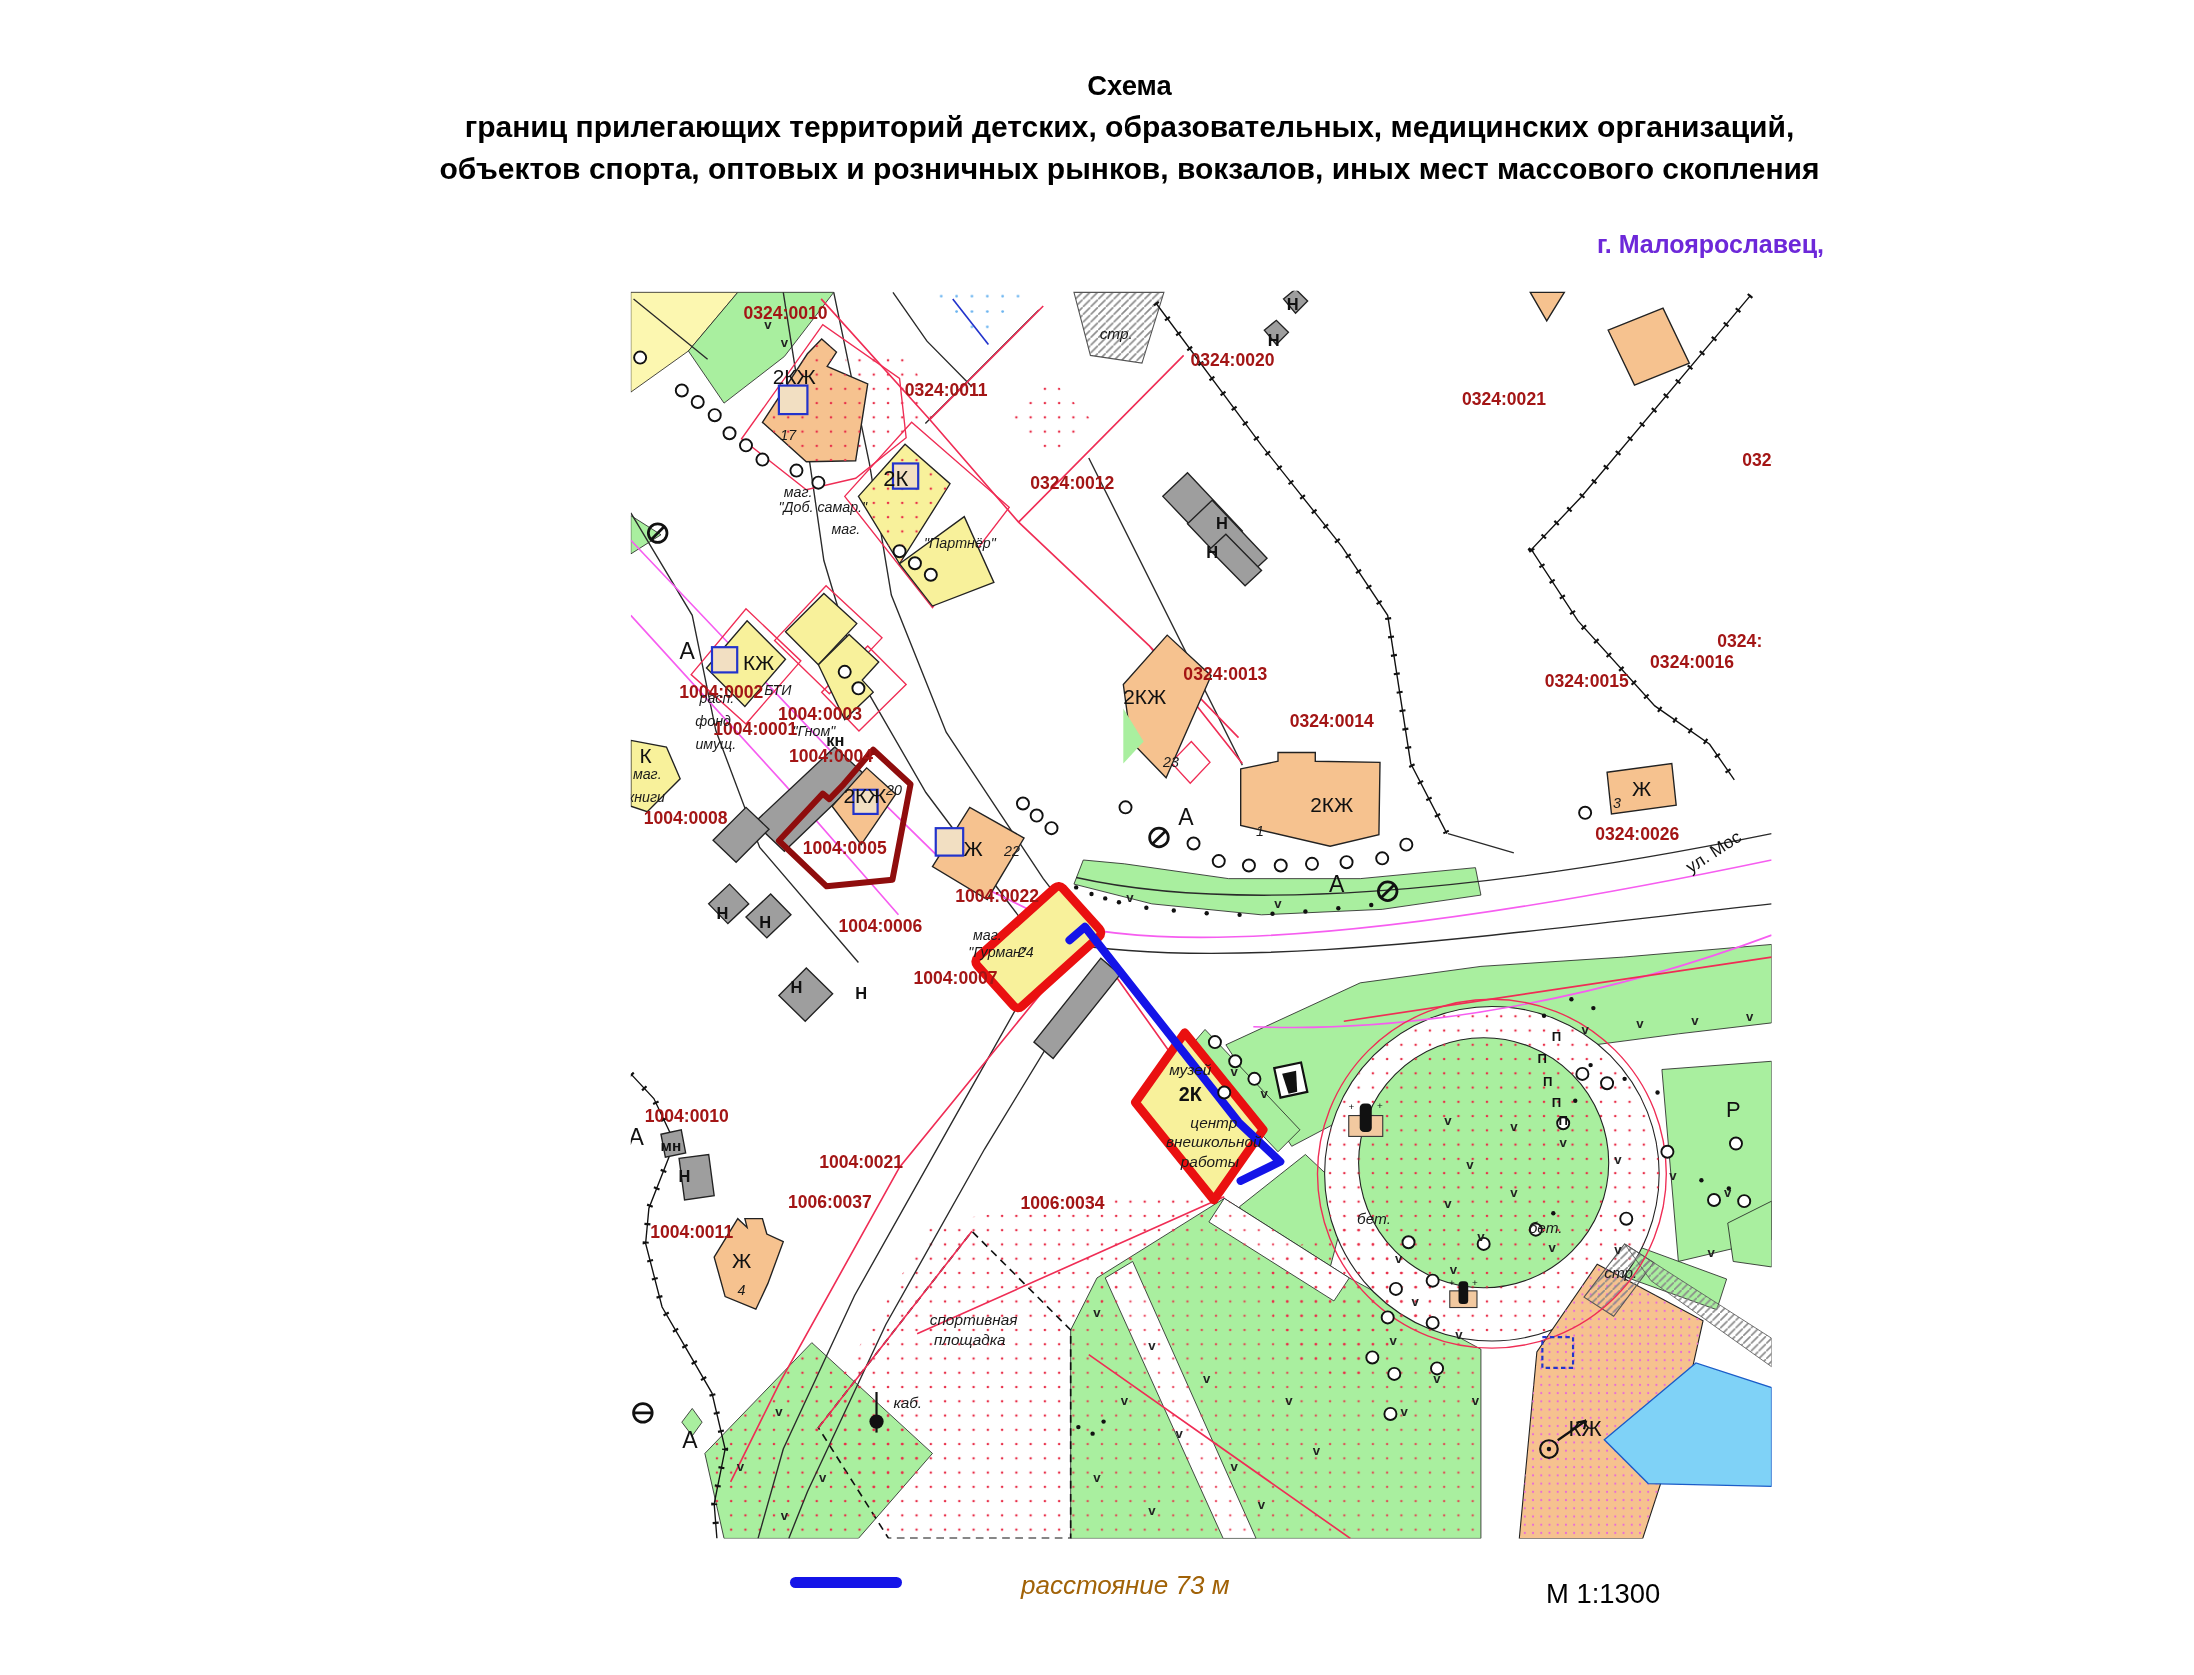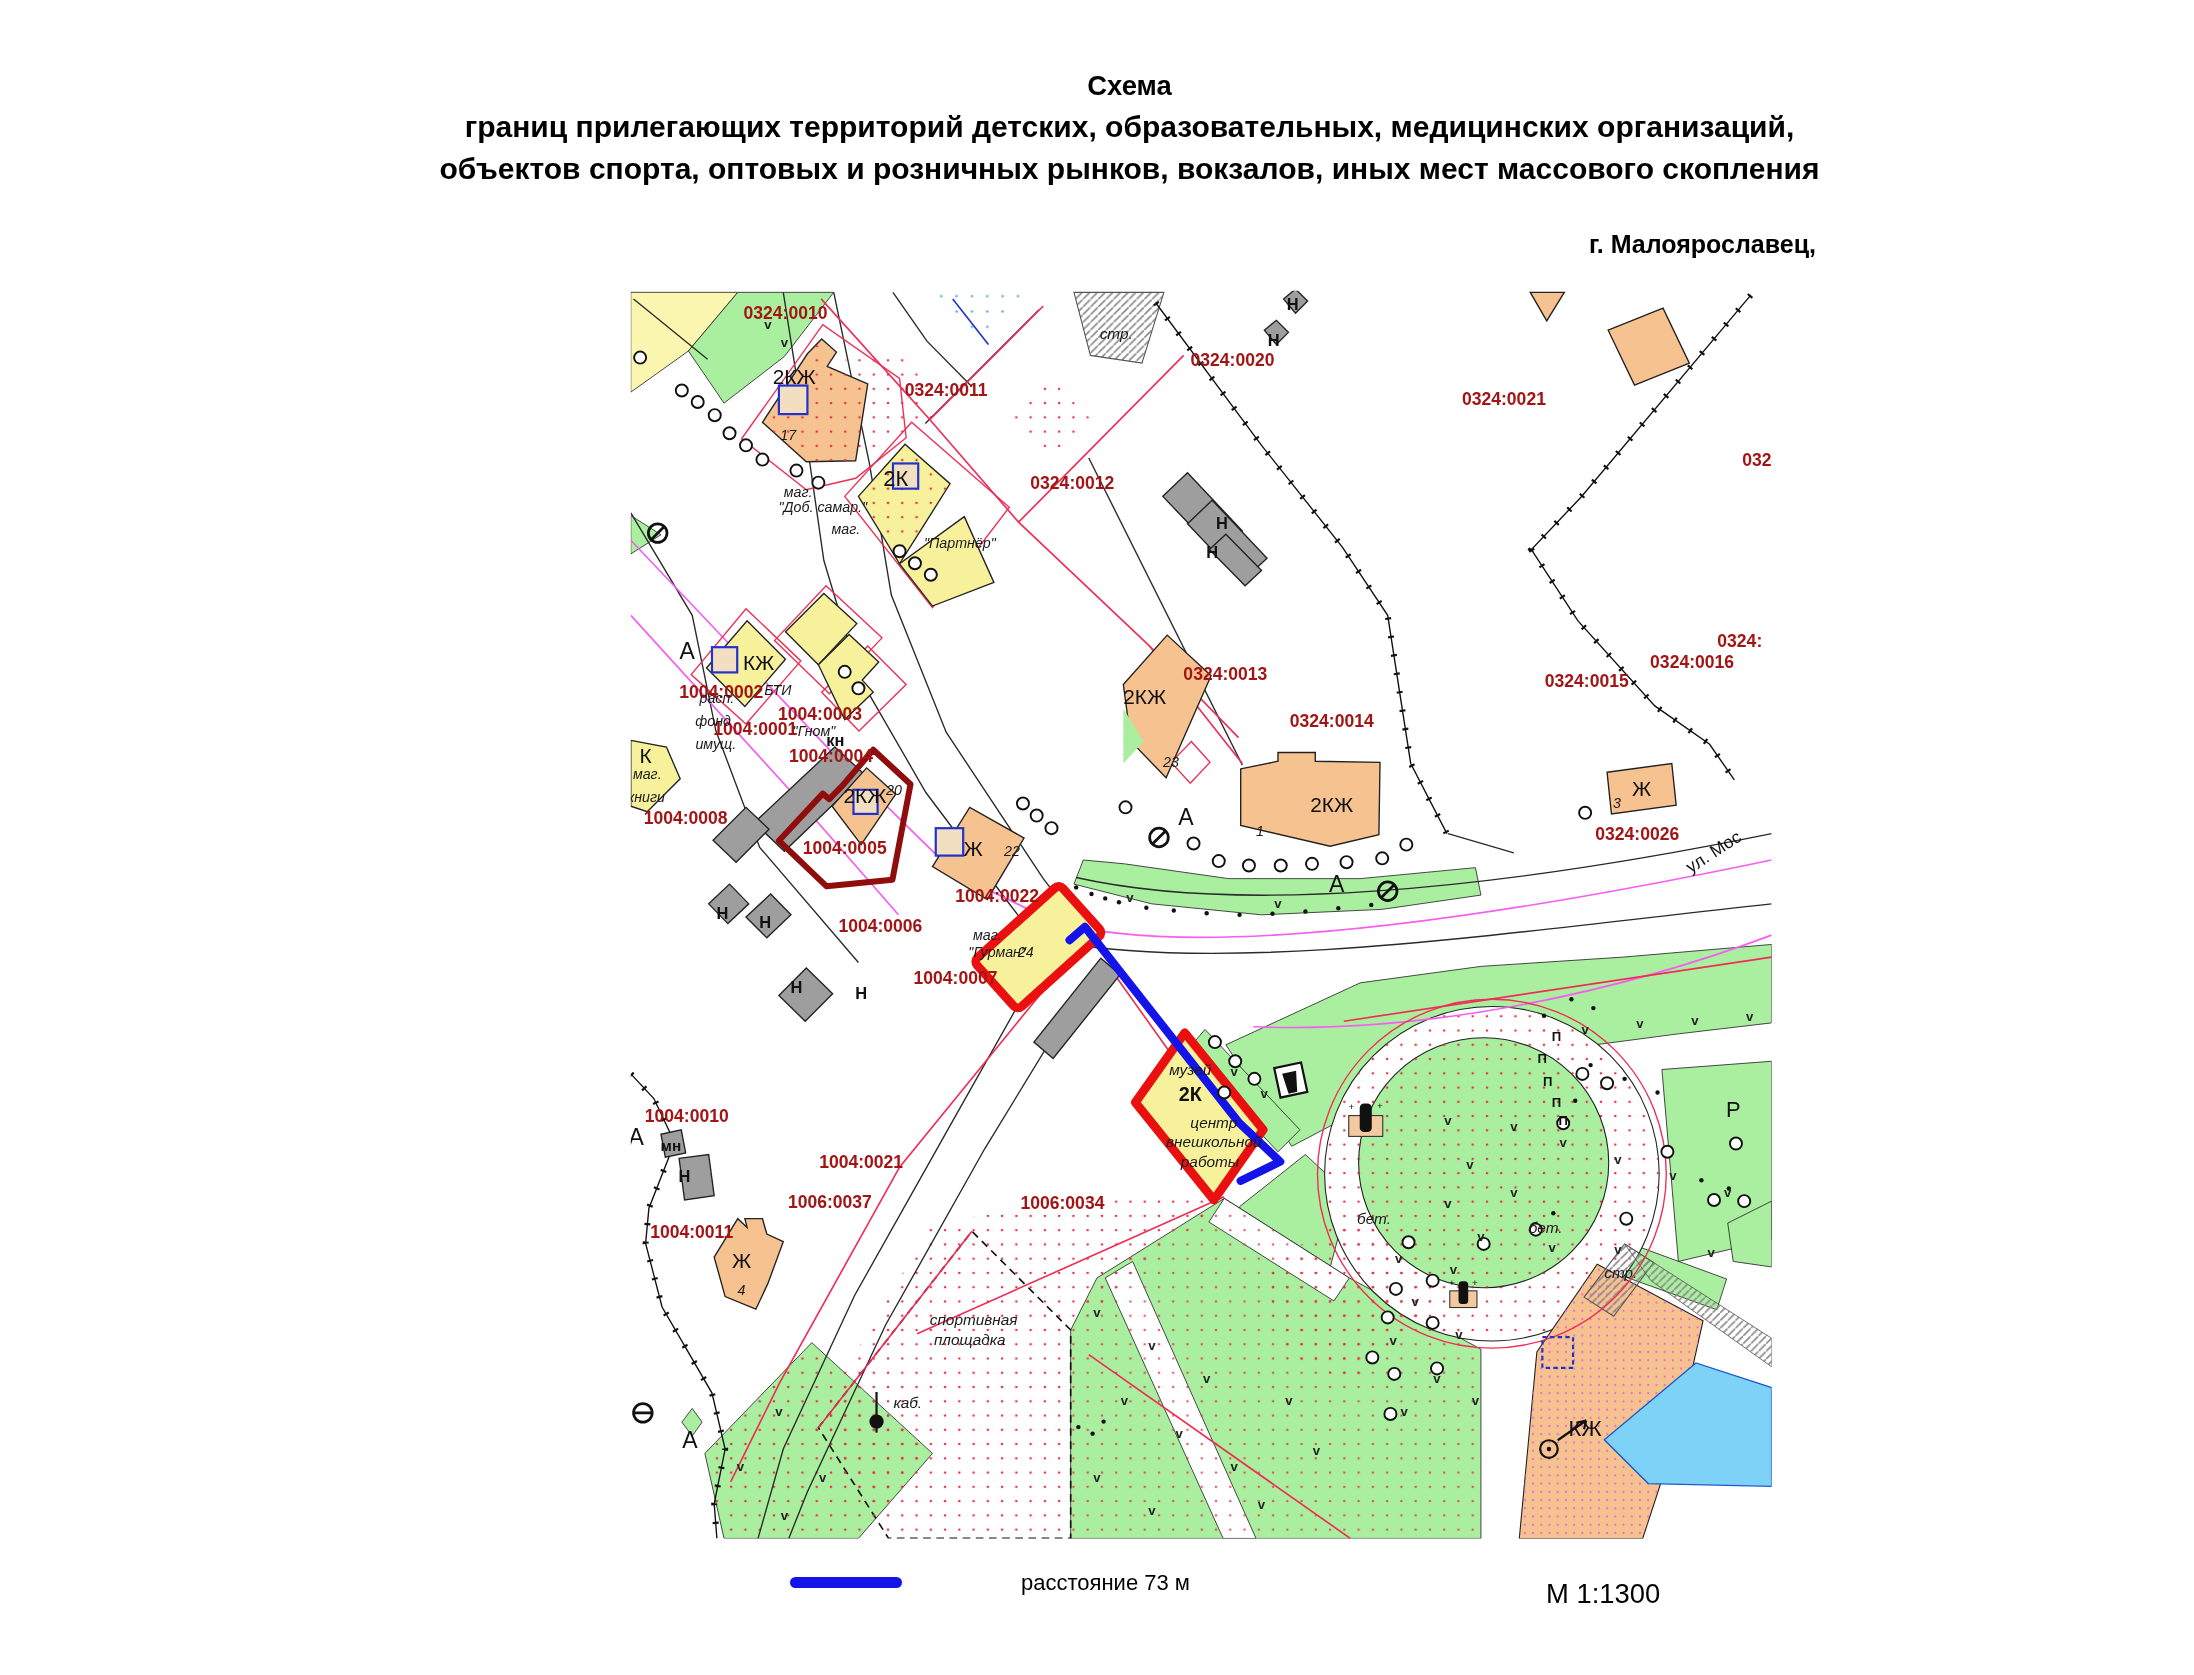--- a/index.html
+++ b/index.html
@@ -1,22 +1,22 @@
 <!DOCTYPE html>
 <html style="font-size:8.8px"><head>
 <meta charset="utf-8">
 <style>
   html,body{margin:0;padding:0;background:#ffffff;}
   body{width:2194px;height:1675px;position:relative;font-family:"Liberation Sans",sans-serif;overflow:hidden;}
   .title-wrap{position:absolute;left:0;top:65px;width:2183px;text-align:center;color:#000;margin-left:38px;}
   .t-main{font-size:27.4px;font-weight:700;line-height:41px;}
   .t-sub{font-size:30px;font-weight:700;line-height:42px;}
-  .city{position:absolute;top:230px;left:0;width:1816px;text-align:right;font-size:25px;font-weight:700;color:#000000;}
+  .city{position:absolute;top:230px;left:8px;width:1816px;text-align:right;font-size:25px;font-weight:700;color:#6d28d9;}
   .legend-line{position:absolute;left:790px;top:1577px;width:112px;height:11px;background:#1414e8;border-radius:5.5px;}
-  .legend-text{position:absolute;left:1021px;top:1570px;font-size:22px;color:#000000;}
+  .legend-text{position:absolute;left:1021px;top:1570px;font-size:26px;color:#a16207;font-style:italic;}
   .scale-text{position:absolute;left:1546px;top:1554px;font-size:27.4px;color:#000;margin-top:24px;}
   svg{position:absolute;left:0;top:0;}
   .lbl-parcel{fill:#a31515;font-weight:700;}
   .lbl-bld{fill:#111;font-weight:400;}
   .lbl-bldb{fill:#111;font-weight:700;}
   .lbl-house{fill:#1a1a1a;font-style:italic;}
   .lbl-note{fill:#1a1a1a;font-style:italic;}
   .lbl-road{fill:#111;font-weight:400;}
   .lbl-street{fill:#111;font-weight:400;}
   .tree{fill:#fff;stroke:#111;stroke-width:3.5;}

